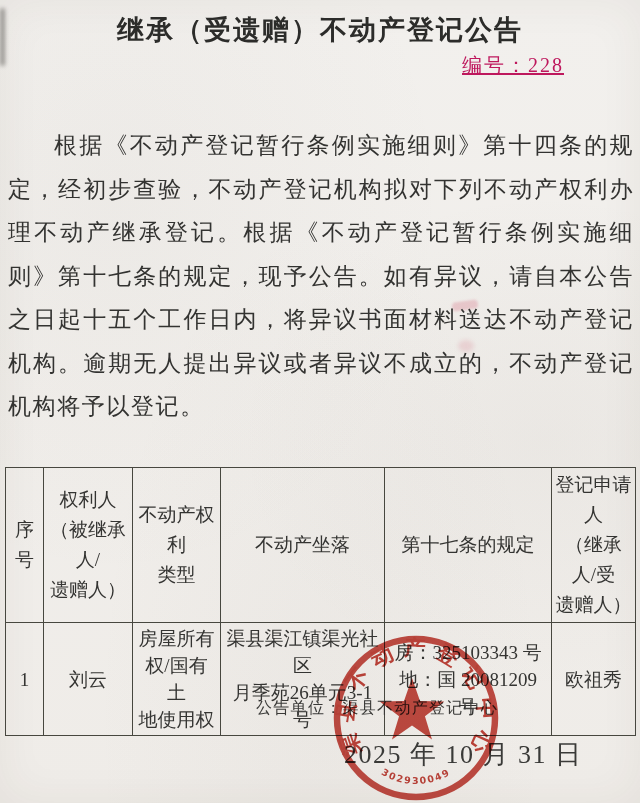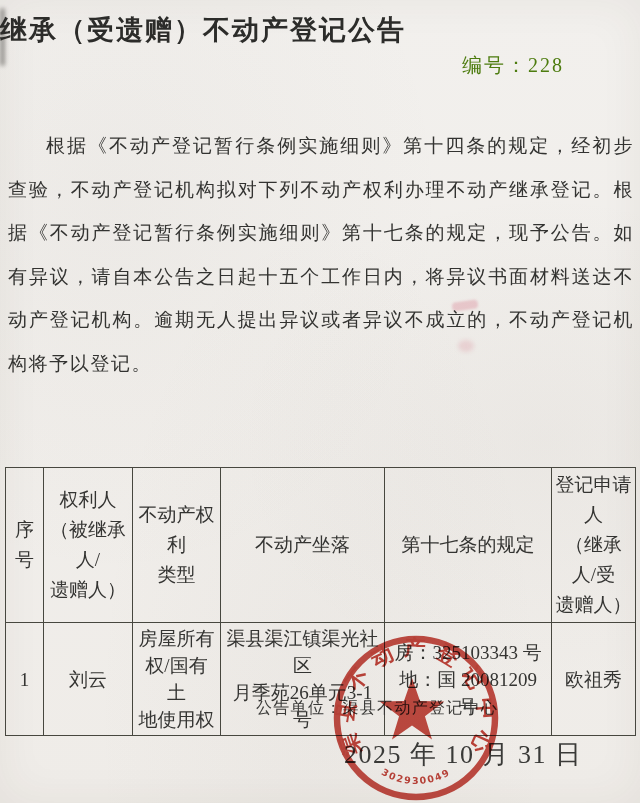--- a/index.html
+++ b/index.html
@@ -12,31 +12,31 @@
       radial-gradient(ellipse at 18% 25%, rgba(120,110,100,0.04), transparent 45%),
       radial-gradient(ellipse at 85% 55%, rgba(120,110,100,0.05), transparent 40%),
       radial-gradient(ellipse at 50% 90%, rgba(120,110,100,0.04), transparent 50%),
       linear-gradient(#f2f0ed, #efece8);
     box-shadow: inset 0 0 45px rgba(60,50,40,0.06);
     overflow: hidden;
   }
 
   .page-title {
     position: absolute; top: 12px; left: 0; width: 100%;
-    font-size: 27px; font-weight: bold;
+    text-align: center; font-size: 27px; font-weight: bold;
     letter-spacing: 2px; color: #2c2c2a;
   }
   .doc-number {
     position: absolute; top: 52px; right: 76px;
-    font-size: 20px; letter-spacing: 2px; color: #4d7c0f;
+    font-size: 20px; letter-spacing: 2px; color: #be185d; text-decoration: underline;
   }
 
   .notice-body {
     position: absolute; top: 124px; left: 8px; width: 626px;
-    font-size: 19px; line-height: 43.5px; letter-spacing: 1.6px;
+    font-size: 23px; line-height: 43.5px; letter-spacing: 1.6px;
   }
   .notice-body p { margin: 0; text-indent: 2em; text-align: justify; }
   .contact-numbers { margin-left: 18px; letter-spacing: 1px; }
 
   table.reg-table {
     position: absolute; top: 467px; left: 5px; width: 630px;
     border-collapse: collapse; table-layout: fixed;
     font-size: 19px; color: #343432;
   }
   .reg-table th, .reg-table td {

